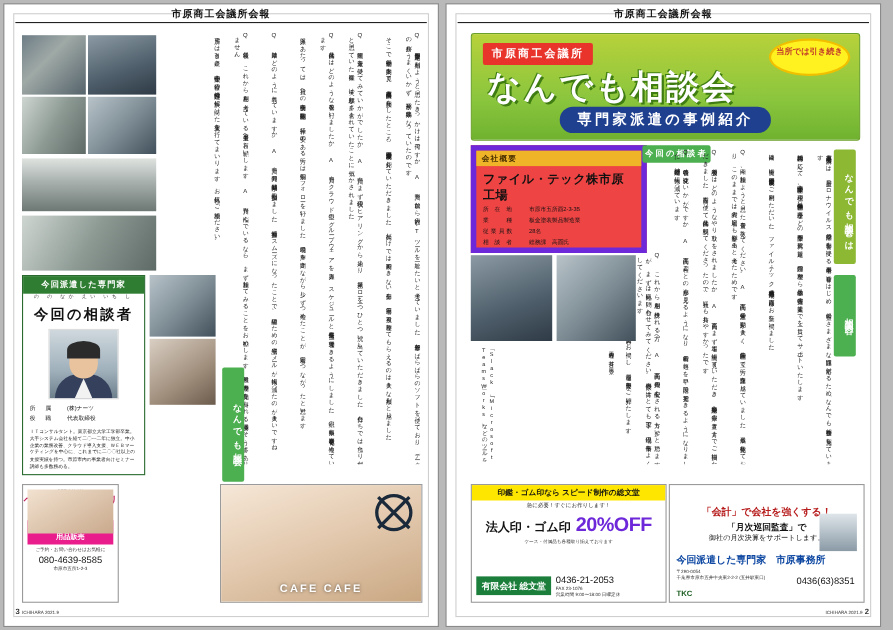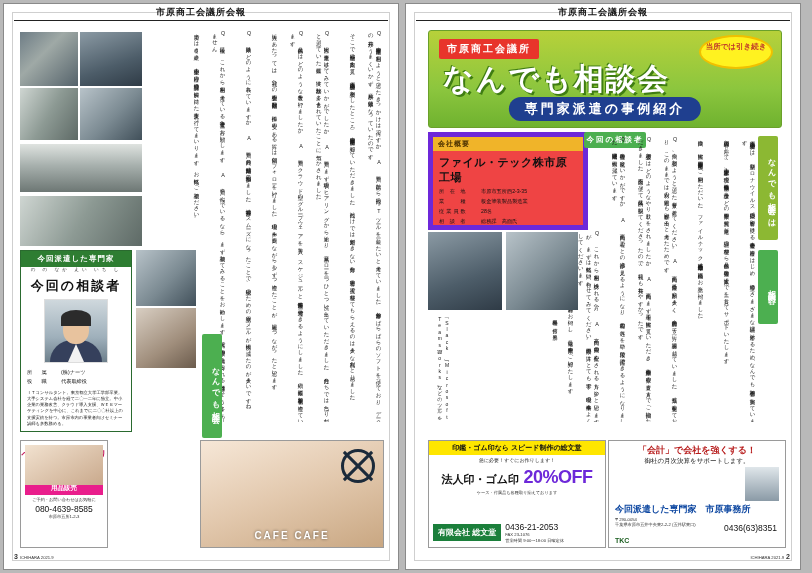--- a/index.html
+++ b/index.html
@@ -353,21 +353,22 @@
         <div class="green-btn" style="padding:3px 5px;font-size:8px;">有限会社 総文堂</div>
         <div>
           <div class="tel">0436-21-2053</div>
           <div class="xsmall">FAX 23-1076</div>
           <div class="xsmall">営業時間 9:00〜18:00 日曜定休</div>
         </div>
       </div>
     </div>
 
     <div class="ad" style="left:202px;top:436px;width:176px;height:106px;">
-      <div class="center" style="margin-top:3px;font-size:9px;font-weight:bold;color:#b71c1c;">「会計」で会社を強くする！</div>
+      <div class="center" style="margin-top:18px;font-size:9px;font-weight:bold;color:#b71c1c;">「会計」で会社を強くする！</div>
+      <div class="center" style="margin-top:2px;font-size:8px;font-weight:bold;color:#111;">「月次巡回監査」で</div>
       <div class="center" style="font-size:6.5px;color:#111;">御社の月次決算をサポートします。</div>
       <div class="photo" style="right:6px;top:26px;width:34px;height:34px;background:linear-gradient(180deg,#dfe6ea,#8a9aa6);"></div>
       <div style="position:absolute;left:6px;top:62px;font-size:9px;font-weight:bold;color:#0d47a1;">今回派遣した専門家　市原事務所</div>
       <div style="position:absolute;left:6px;top:76px;" class="xsmall">
         <div>〒290-0054</div>
         <div>千葉県市原市五井中央東2-2-2 (五井駅東口)</div>
       </div>
       <div style="position:absolute;right:8px;bottom:14px;" class="tel">0436(63)8351</div>
       <div class="tkc" style="position:absolute;left:6px;bottom:3px;">TKC</div>
     </div>

